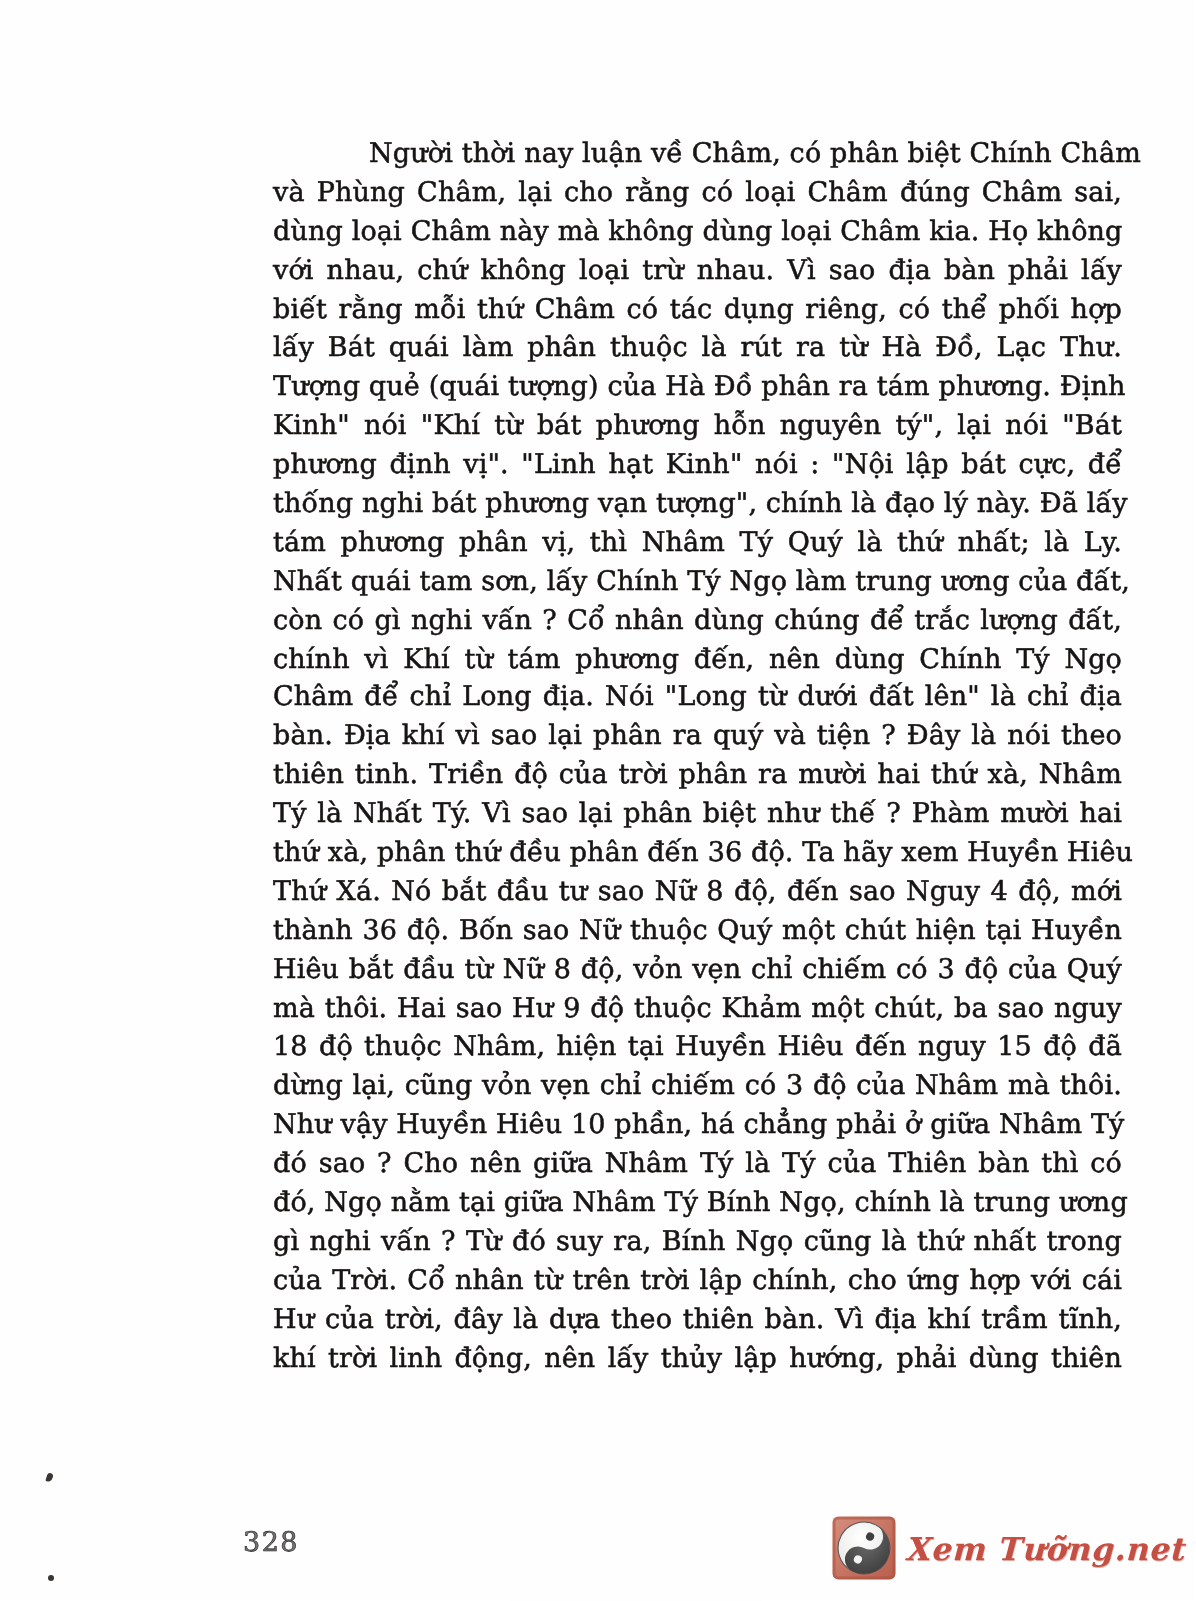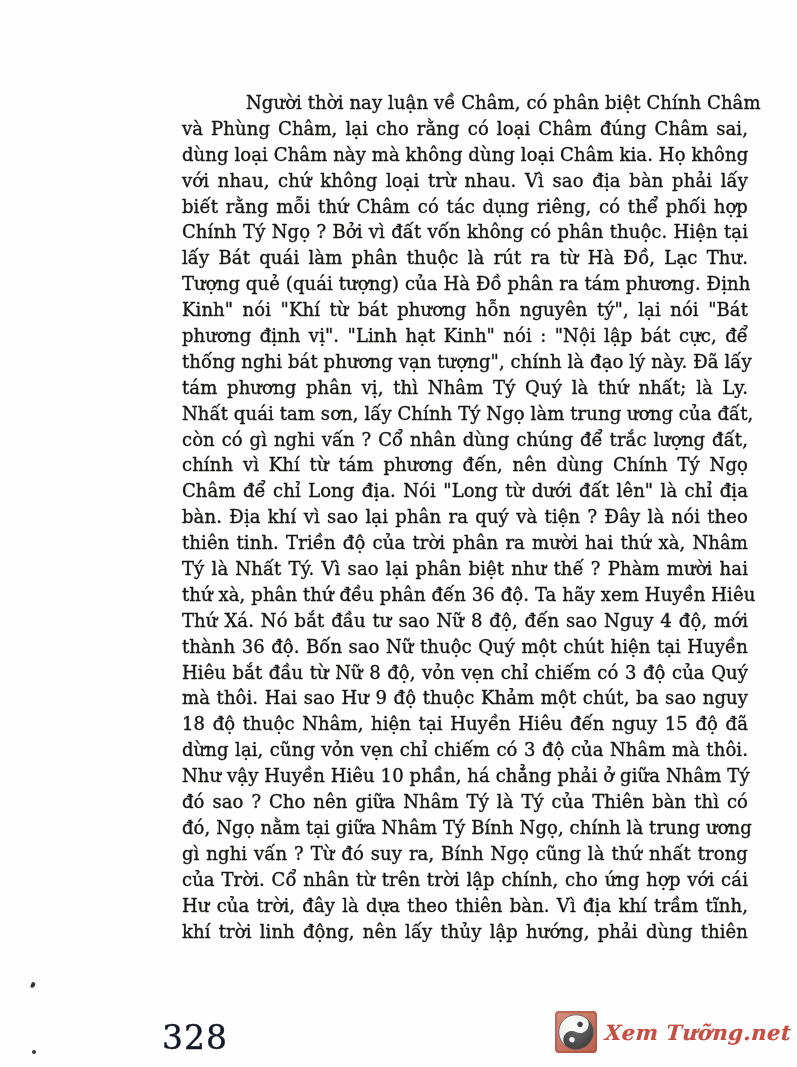--- a/index.html
+++ b/index.html
@@ -34,22 +34,22 @@
     overflow: visible;
     margin-left: 32px;
   }
   .line.first {
     text-indent: 64px;
   }
   .page-number {
     position: absolute;
     left: 162px;
     top: 1018px;
-    font-size: 33px;
-    color: #0f172a;
+    font-size: 18px;
+    color: #737373;
     -webkit-text-stroke: 0.4px #1c1a18;
     letter-spacing: 1px;
   }
   .speck {
     position: absolute;
     background: #3a3530;
     border-radius: 50%;
   }
   .speck-1 {
     left: 31px;
@@ -103,21 +103,20 @@
 <body>
 
 <div class="page">
 
   <div class="text-block">
     <div class="line first">Người thời nay luận về Châm, có phân biệt Chính Châm</div>
     <div class="line">và Phùng Châm, lại cho rằng có loại Châm đúng Châm sai,</div>
     <div class="line">dùng loại Châm này mà không dùng loại Châm kia. Họ không</div>
     <div class="line">với nhau, chứ không loại trừ nhau. Vì sao địa bàn phải lấy</div>
     <div class="line">biết rằng mỗi thứ Châm có tác dụng riêng, có thể phối hợp</div>
-    <div class="line">Chính Tý Ngọ ? Bởi vì đất vốn không có phân thuộc. Hiện tại</div>
     <div class="line">lấy Bát quái làm phân thuộc là rút ra từ Hà Đồ, Lạc Thư.</div>
     <div class="line">Tượng quẻ (quái tượng) của Hà Đồ phân ra tám phương. Định</div>
     <div class="line">Kinh" nói "Khí từ bát phương hỗn nguyên tý", lại nói "Bát</div>
     <div class="line">phương định vị". "Linh hạt Kinh" nói : "Nội lập bát cực, để</div>
     <div class="line">thống nghi bát phương vạn tượng", chính là đạo lý này. Đã lấy</div>
     <div class="line">tám phương phân vị, thì Nhâm Tý Quý là thứ nhất; là Ly.</div>
     <div class="line">Nhất quái tam sơn, lấy Chính Tý Ngọ làm trung ương của đất,</div>
     <div class="line">còn có gì nghi vấn ? Cổ nhân dùng chúng để trắc lượng đất,</div>
     <div class="line">chính vì Khí từ tám phương đến, nên dùng Chính Tý Ngọ</div>
     <div class="line">Châm để chỉ Long địa. Nói "Long từ dưới đất lên" là chỉ địa</div>

